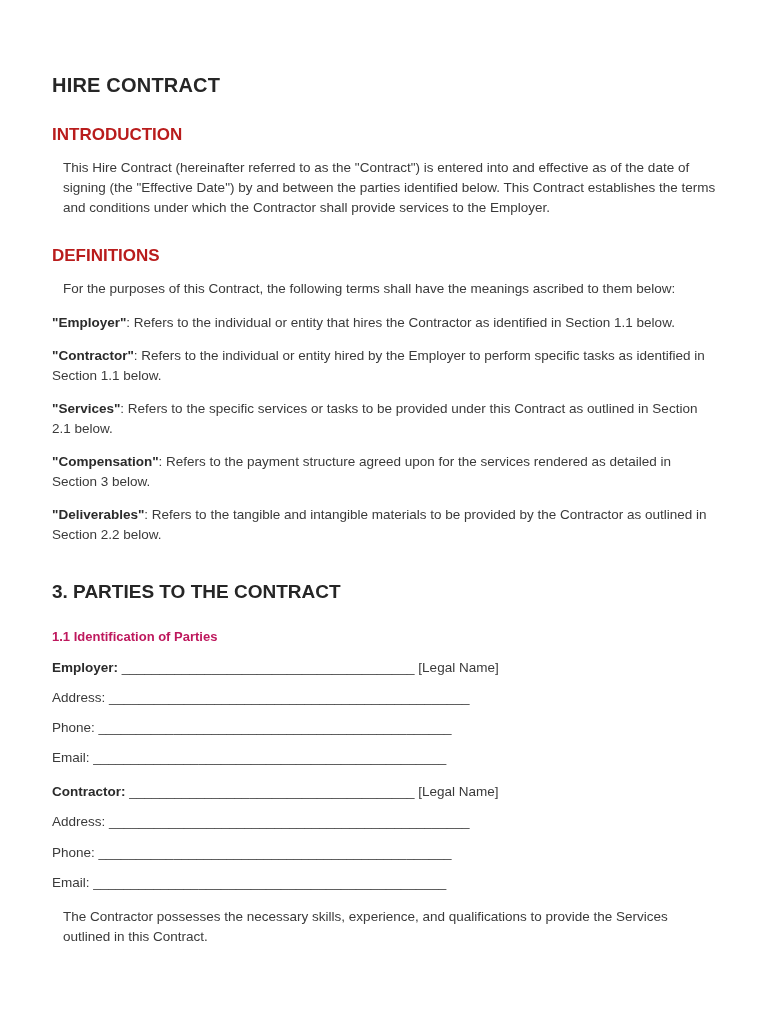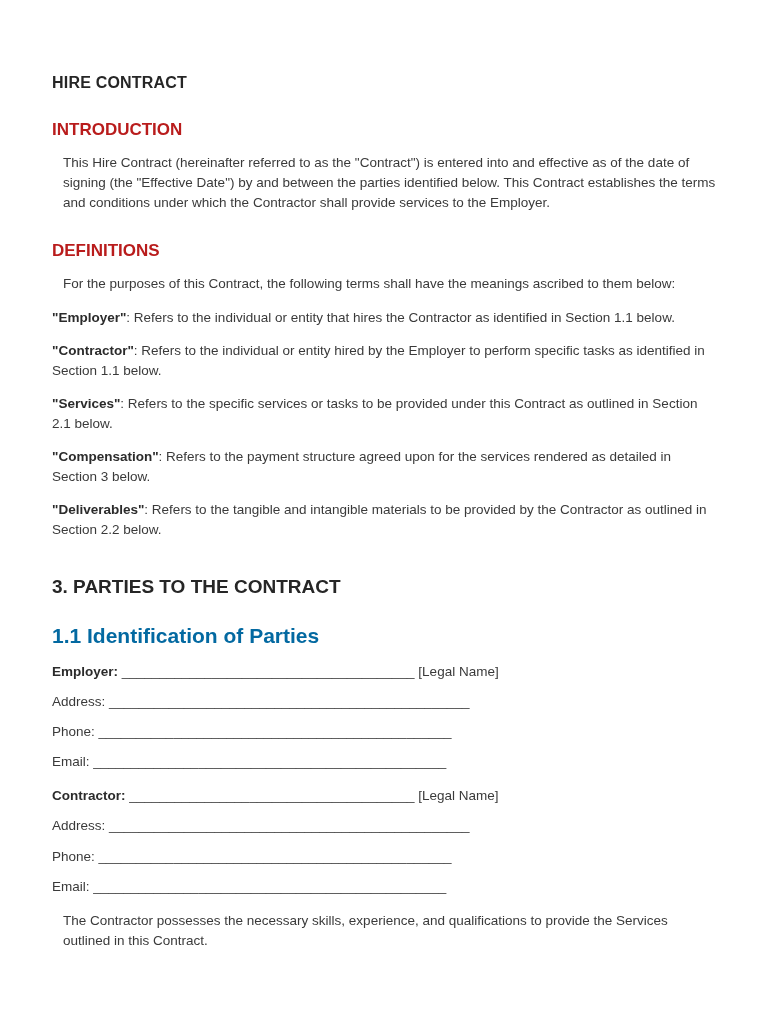--- a/index.html
+++ b/index.html
@@ -10,42 +10,42 @@
       color: #333333;
     }
     .page {
       width: 770px;
       min-height: 1024px;
       margin: 0 auto;
       background: #ffffff;
       padding: 62px 52px 40px 52px;
     }
     h1.doc-title {
-      font-size: 16px;
+      font-size: 20px;
       font-weight: bold;
       color: #262626;
       letter-spacing: 0.2px;
       margin: 12px 0 22px 0;
     }
     h2.section-heading {
       font-size: 17px;
       font-weight: bold;
       color: #b91c1c;
       margin: 28px 0 13px 0;
     }
     h2.section-heading-num {
       font-size: 19px;
       font-weight: bold;
       color: #262626;
       margin: 36px 0 14px 0;
     }
     h3.subsection-heading {
-      font-size: 21px;
+      font-size: 13px;
       font-weight: bold;
-      color: #0369a1;
+      color: #be185d;
       margin: 26px 0 14px 0;
     }
     p.body-text {
       font-size: 13.5px;
       line-height: 1.48;
       color: #3a3a3a;
       margin: 0 0 14px 11px;
     }
     p.definition {
       font-size: 13.5px;

